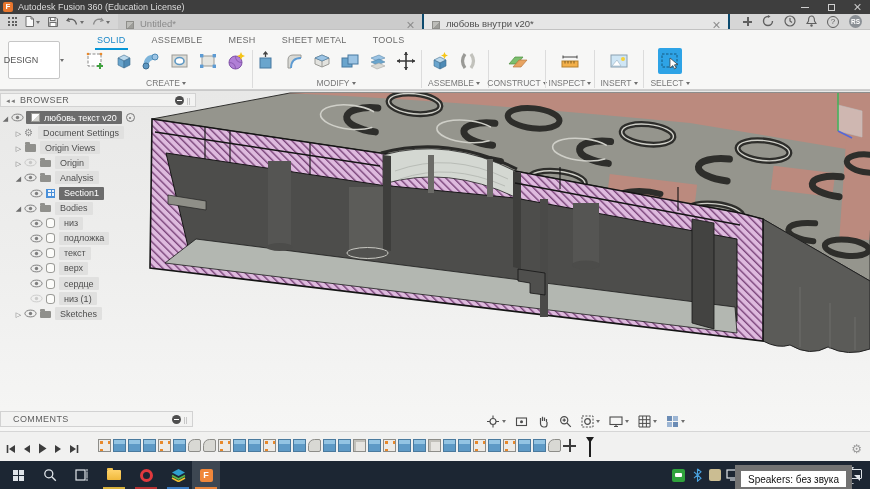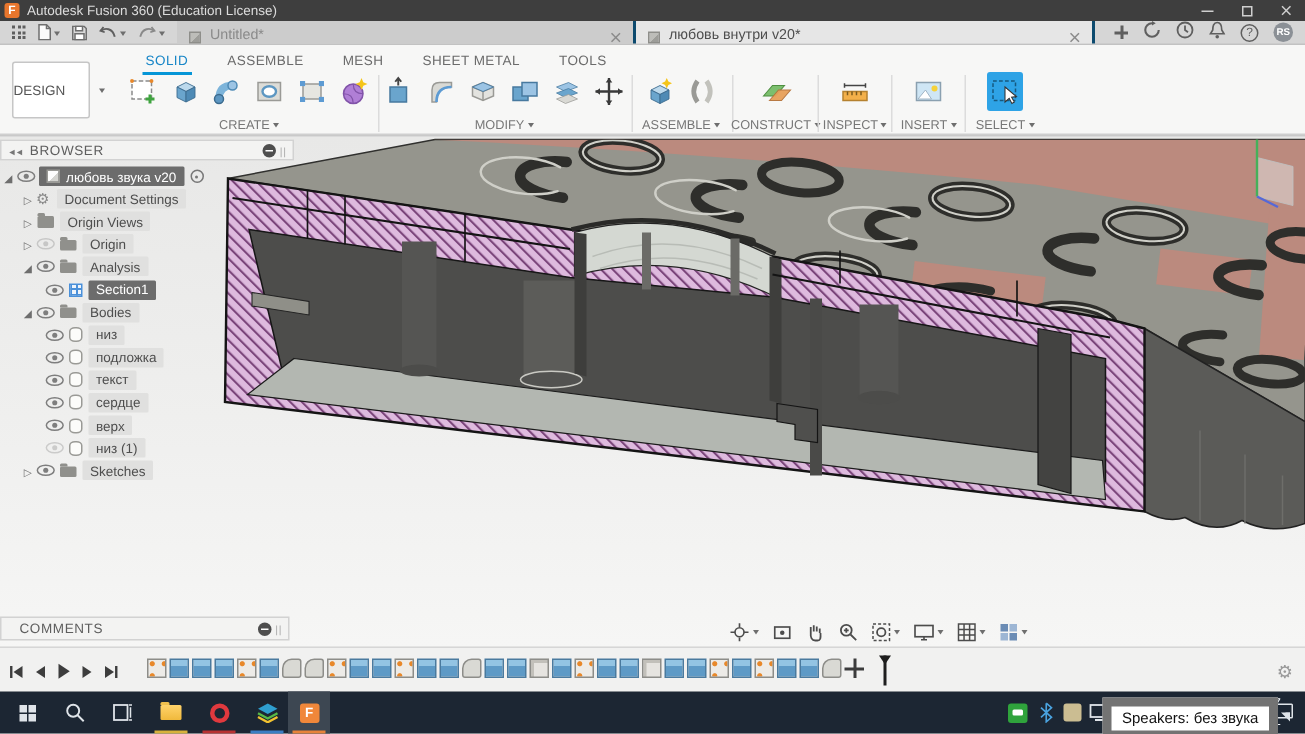--- a/index.html
+++ b/index.html
@@ -27,21 +27,21 @@
   .tabx{margin-left:auto;position:relative;width:8px;height:8px;flex:none}
   .tabx::before,.tabx::after{content:"";position:absolute;left:3.5px;top:0;width:1px;height:8px;background:#8a8a8a}
   .tabx::before{transform:rotate(45deg)}.tabx::after{transform:rotate(-45deg)}
   .tabright{display:flex;align-items:center;gap:10px;margin-left:auto;padding:0 8px}
   .plus-ic{position:relative;width:9px;height:9px}
   .plus-ic::before{content:"";position:absolute;left:4px;top:0;width:1.5px;height:9px;background:#5f5f5f}
   .plus-ic::after{content:"";position:absolute;left:0;top:4px;width:9px;height:1.5px;background:#5f5f5f}
   .avatar{width:13px;height:13px;border-radius:50%;background:#8b9096;color:#fff;font-size:6.5px;font-weight:bold;display:flex;align-items:center;justify-content:center}
   
   #ribbon{position:absolute;left:0;top:30px;width:870px;height:60px;background:#f7f7f6;border-bottom:1px solid #cfcfcf}
-  #design-btn{position:absolute;left:8px;top:11px;width:52px;height:38px;background:#fff;border:1px solid #c6c6c6;border-radius:2px;font-size:9px;color:#555;display:flex;align-items:center;justify-content:flex-start;gap:20px}
+  #design-btn{position:absolute;left:8px;top:11px;width:52px;height:38px;background:#fff;border:1px solid #c6c6c6;border-radius:2px;font-size:9px;color:#555;display:flex;align-items:center;justify-content:center;gap:20px}
   .ribtabs{position:absolute;left:95px;top:3px;display:flex;gap:22px;font-size:9px;color:#6b6b6b;letter-spacing:.3px}
   .ribtab{padding:2px 2px 3px}
   .ribtab.active{color:#1886c7;border-bottom:2.5px solid #0696d7}
   .rgroup{position:absolute;top:16px;display:flex;flex-direction:column;align-items:center}
   .ricons{display:flex;align-items:center;gap:4px;height:30px}
   .rbtn{width:24px;height:26px;display:flex;align-items:center;justify-content:center;border-radius:2px}
   .rbtn.sel{background:#2ea3e6}
   .glabel{font-size:8.5px;color:#777;margin-top:2px;display:flex;align-items:center}
   .gsep{position:absolute;top:20px;width:1px;height:38px;background:#dcdcdc}
   
@@ -513,21 +513,21 @@
     </defs>
       </svg>
     <div id="tree">
       <div class="trow">
         <span class="tri e"></span>
         <svg class="eyew" viewBox="0 0 13 9">
             <use href="#sym-eye"></use>
           </svg>
         <span class="pill sel">
             <span class="cubei"></span>
-            <span>любовь звука v20</span>
+            <span>любовь текст v20</span>
           </span>
         <span class="target"></span>
       </div>
       <div class="trow ind1">
         <span class="tri c"></span>
         <span class="geari"></span>
         <span class="pill">
             <span>Document Settings</span>
           </span>
       </div>
@@ -603,30 +603,30 @@
         <span class="pill">
             <span>текст</span>
           </span>
       </div>
       <div class="trow ind2">
         <svg class="eyew" viewBox="0 0 13 9">
             <use href="#sym-eye"></use>
           </svg>
         <span class="cyli"></span>
         <span class="pill">
+            <span>верх</span>
+          </span>
+      </div>
+      <div class="trow ind2">
+        <svg class="eyew" viewBox="0 0 13 9">
+            <use href="#sym-eye"></use>
+          </svg>
+        <span class="cyli"></span>
+        <span class="pill">
             <span>сердце</span>
-          </span>
-      </div>
-      <div class="trow ind2">
-        <svg class="eyew" viewBox="0 0 13 9">
-            <use href="#sym-eye"></use>
-          </svg>
-        <span class="cyli"></span>
-        <span class="pill">
-            <span>верх</span>
           </span>
       </div>
       <div class="trow ind2">
         <svg class="eyew dim" viewBox="0 0 13 9">
             <use href="#sym-eye"></use>
           </svg>
         <span class="cyli"></span>
         <span class="pill">
             <span>низ (1)</span>
           </span>

